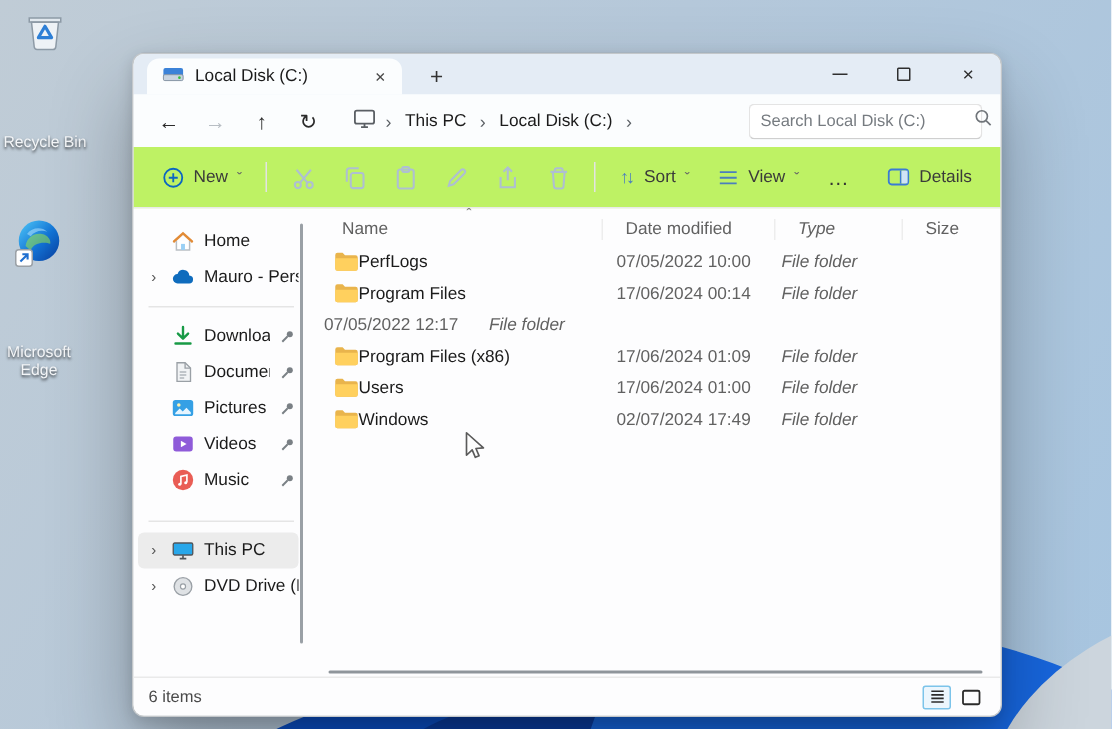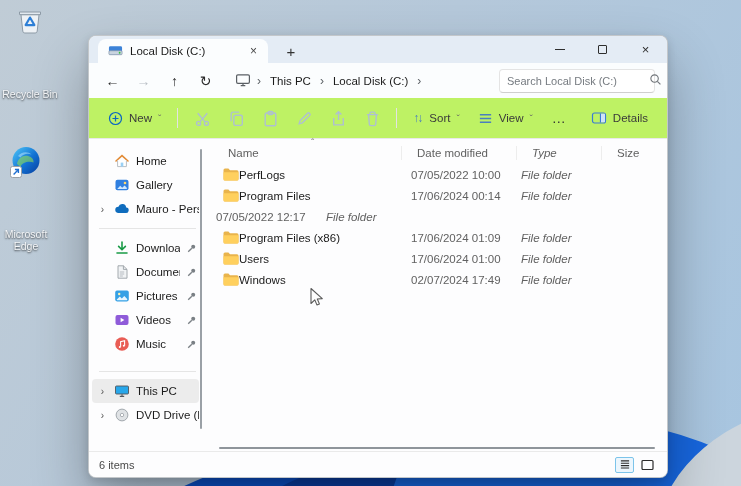--- a/index.html
+++ b/index.html
@@ -280,31 +280,20 @@
           <span class="side-icon">
             <svg width="16" height="16" viewBox="0 0 16 16">
               <path d="M2 8l6-5.4L14 8" fill="none" stroke="#e28b36" stroke-width="1.6" stroke-linecap="round"></path>
               <path d="M3.6 7.6v6h8.8v-6" fill="#fff" stroke="#b9bec3" stroke-width="1"></path>
               <rect x="6.7" y="9.6" width="2.6" height="4" fill="#9ad0f5"></rect>
             </svg>
           </span>
           <span class="side-label">Home</span>
         </div>
 
-        <div class="side-item">
-          <span class="chev"></span>
-          <span class="side-icon">
-            <svg width="16" height="16" viewBox="0 0 16 16">
-              <rect x="1.5" y="2.8" width="13" height="10.4" rx="2" fill="#2f7fe0"></rect>
-              <circle cx="11" cy="6" r="1.3" fill="#ffd76e"></circle>
-              <path d="M3.2 12l3-3.2 2 2 2.4-2.4 2.2 2.3v1.3H3.2z" fill="#cde7ff"></path>
-            </svg>
-          </span>
-          <span class="side-label">Gallery</span>
-        </div>
 
         <div class="side-item">
           <span class="chev">›</span>
           <span class="side-icon">
             <svg width="16" height="16" viewBox="0 0 16 16">
               <path d="M4.4 12h7.4a2.7 2.7 0 0 0 .4-5.4 4 4 0 0 0-7.8-.9A2.85 2.85 0 0 0 4.4 12z" fill="#0f6cbd"></path>
             </svg>
           </span>
           <span class="side-label">Mauro - Persona</span>
         </div>

